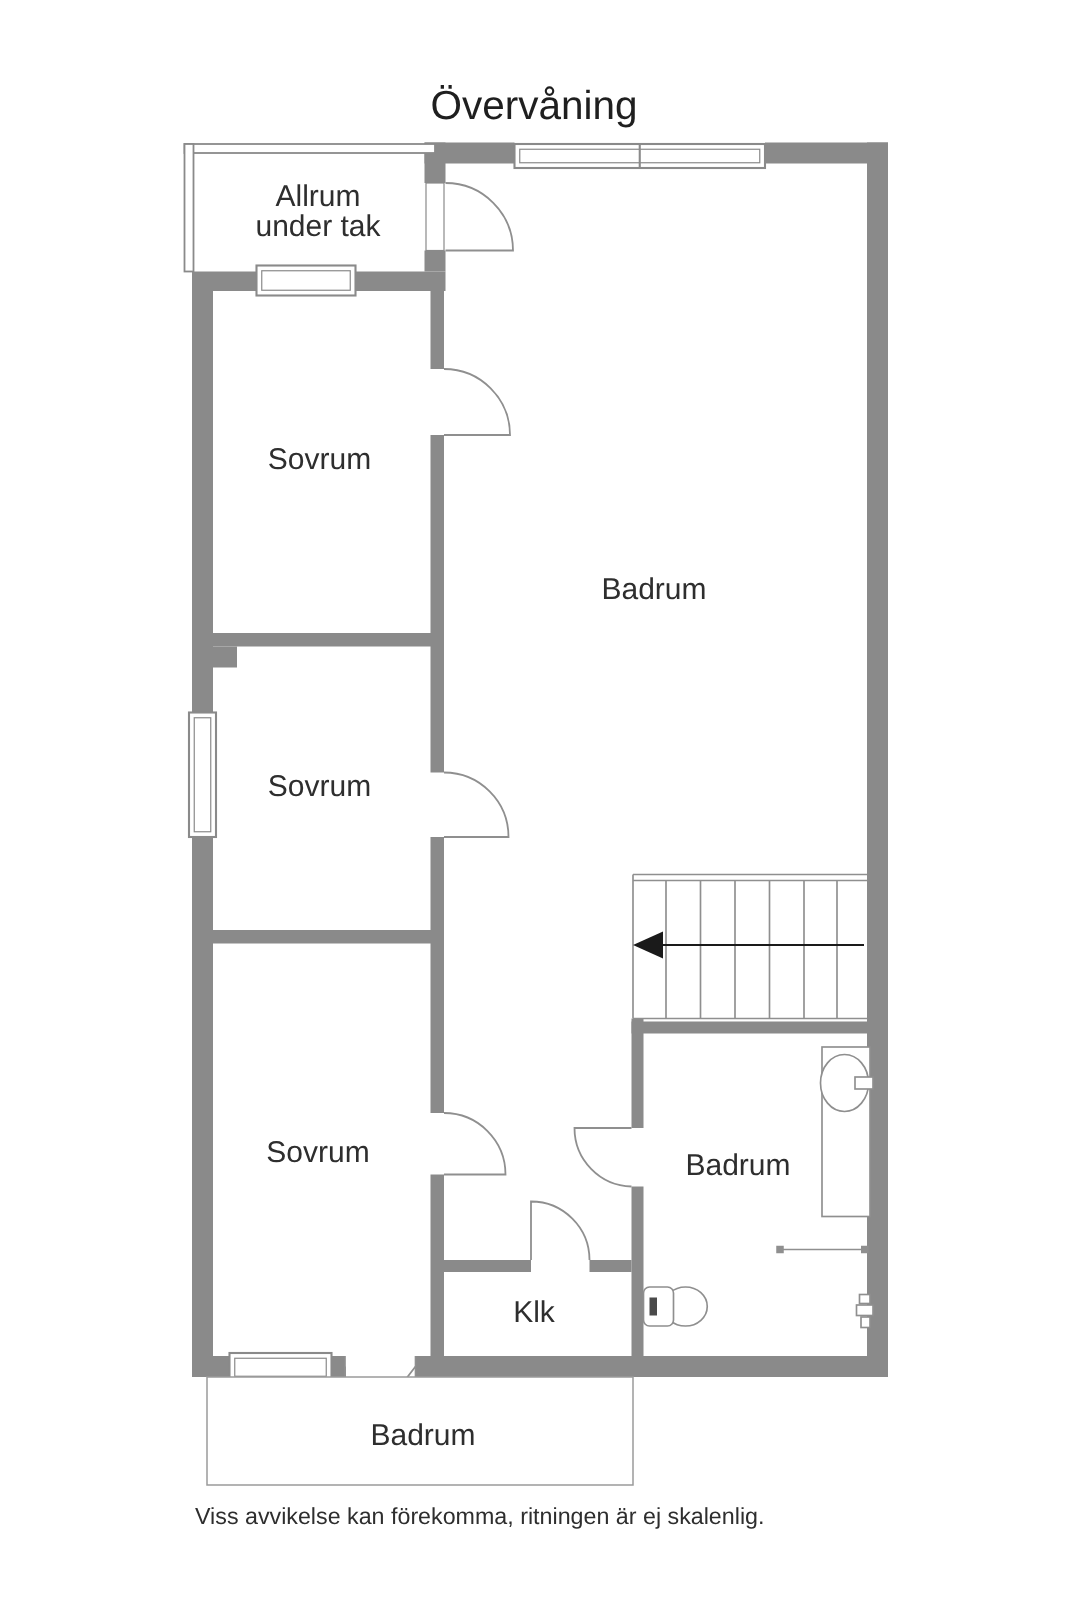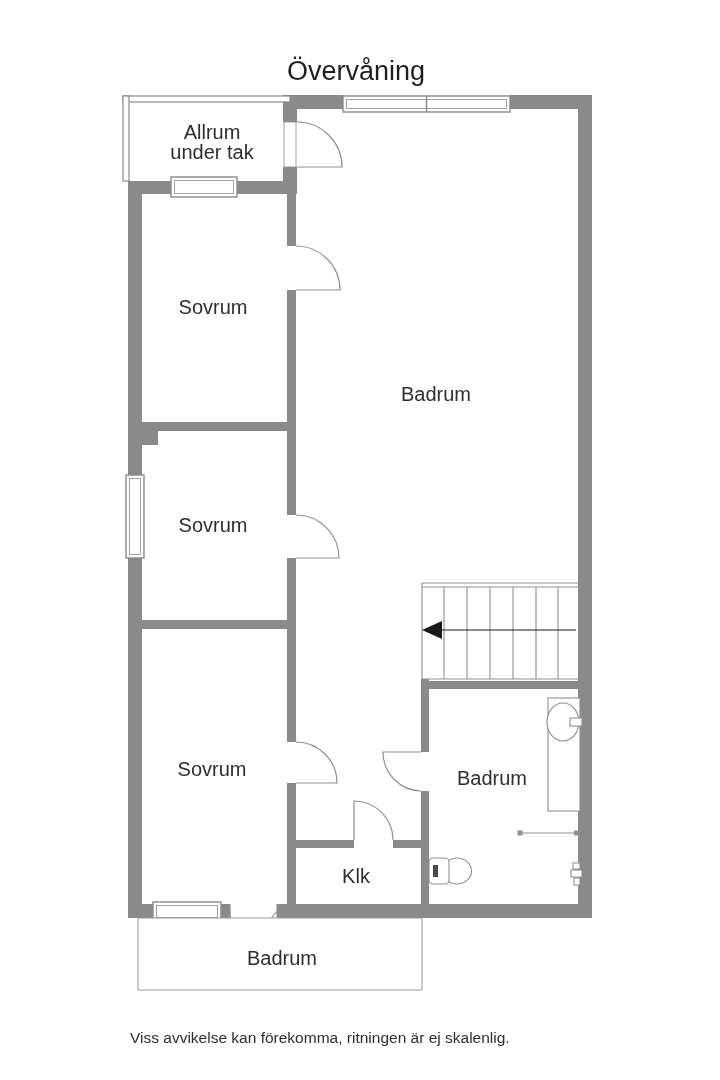--- a/index.html
+++ b/index.html
@@ -21,21 +21,21 @@
   .label{
     position:absolute;transform:translate(-50%,-50%);white-space:nowrap;
     font-size:20px;line-height:1.15;color:var(--text,#2e2e2e);
   }
   .title{
     position:absolute;transform:translate(-50%,-50%);white-space:nowrap;
     font-size:27px;font-weight:500;color:#1f1f1f;
   }
   .footer{
     position:absolute;transform:translate(0,-50%);white-space:nowrap;
-    font-size:15.5px;color:#2e2e2e;margin-top:26px;
+    font-size:15.5px;color:#2e2e2e;
   }
 </style>
 </head>
 <body>
 
 <div class="canvas">
 
   <svg class="plan-svg" width="720" height="1080" viewBox="0 0 720 1080">
 
     <g>

